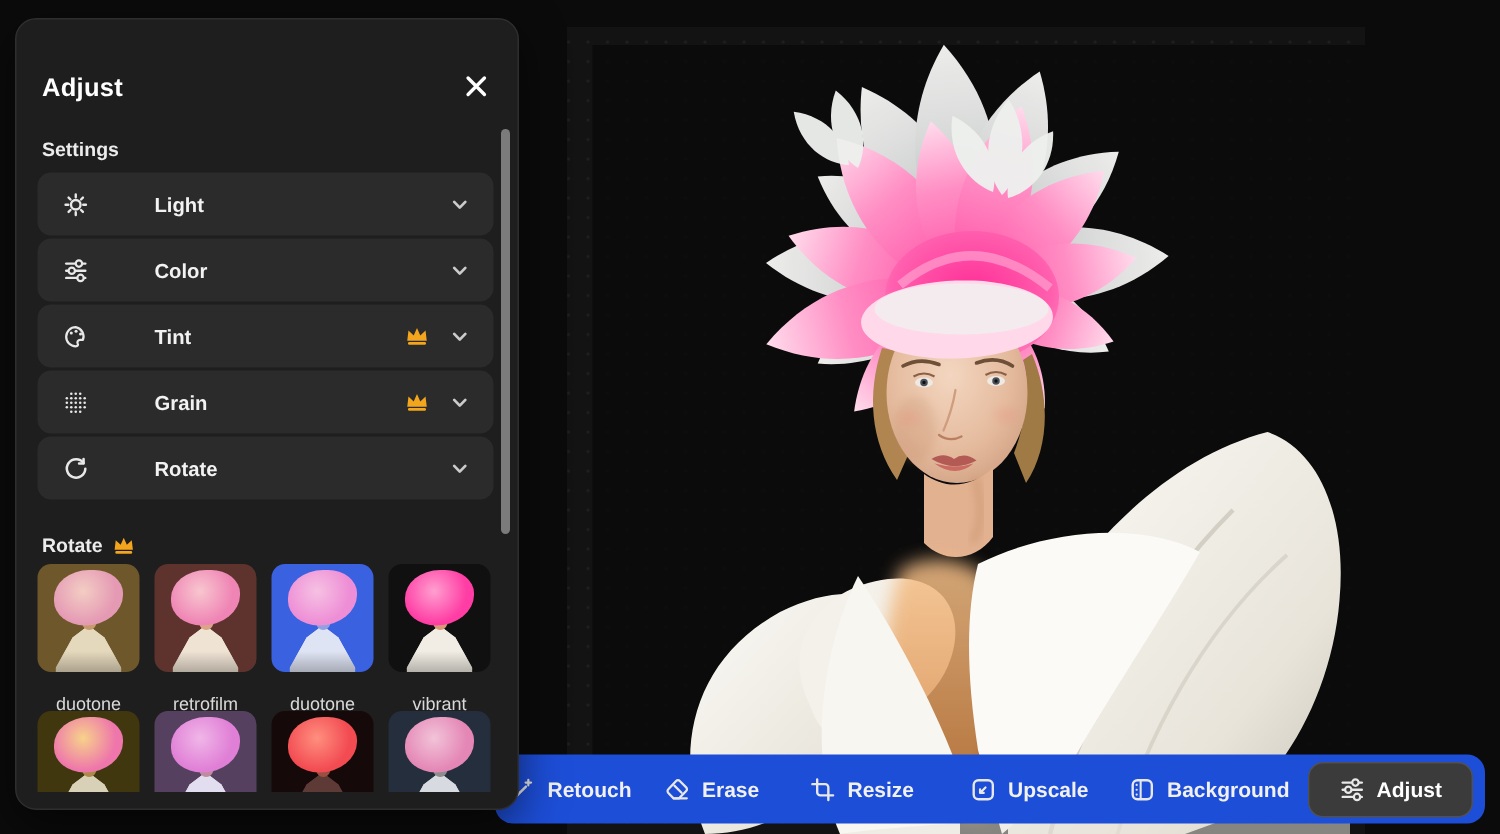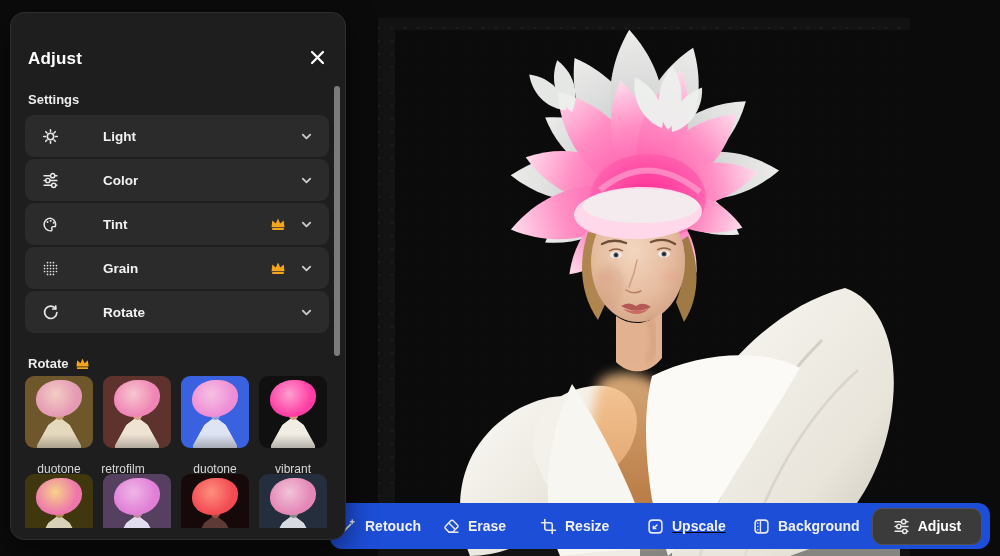--- a/index.html
+++ b/index.html
@@ -215,21 +215,21 @@
     </div>
     <div class="tb-item" style="left: 210px;">
       <span class="icon16">
         <svg viewBox="0 0 16 16" width="17" height="17">
           <path d="M4.5 1.5v8a2 2 0 0 0 2 2h8" stroke="#E8E8E8" fill="none" stroke-linecap="round" stroke-linejoin="round" stroke-width="1.5"></path>
           <path d="M1.5 4.5h8a2 2 0 0 1 2 2v8" stroke="#E8E8E8" fill="none" stroke-linecap="round" stroke-linejoin="round" stroke-width="1.5"></path>
         </svg>
       </span>
       <span class="tlabel">Resize</span>
     </div>
-    <div class="tb-item" style="left: 317px; text-decoration: underline;">
+    <div class="tb-item" style="left: 317px;">
       <span class="icon16">
         <svg viewBox="0 0 16 16" width="17" height="17">
           <rect x="2" y="2" width="12" height="12" rx="3" stroke="#E8E8E8" fill="none" stroke-linecap="round" stroke-linejoin="round" stroke-width="1.5"></rect>
           <path d="M9.4 6.6 6 10M6 7.7V10h2.3" stroke="#E8E8E8" fill="none" stroke-linecap="round" stroke-linejoin="round" stroke-width="1.4"></path>
         </svg>
       </span>
       <span class="tlabel">Upscale</span>
     </div>
     <div class="tb-item" style="left: 423px;">
       <span class="icon16">
@@ -414,21 +414,21 @@
           <div class="t-flower" style="background:radial-gradient(circle at 42% 38%,#f6c1e3 0%,#ee8ed6 62%, #ee8ed6)"></div>
         </div>
         <div class="thumb" style="left: 234px; background: rgb(16, 16, 16);">
           <div class="t-dress" style="background:linear-gradient(180deg,#f1ede4 55%, rgba(0,0,0,.25)), #f1ede4"></div>
           <div class="t-face" style="background:#d79c77"></div>
           <div class="t-flower" style="background:radial-gradient(circle at 42% 38%,#ff9fd0 0%,#ff3da4 62%, #ff3da4)"></div>
         </div>
       </div>
     <div id="presets-labels">
         <div class="t-label" style="left: 0px;">duotone</div>
-        <div class="t-label" style="left: 64px;">retrofilm</div>
+        <div class="t-label" style="left: 78px;">retrofilm</div>
         <div class="t-label" style="left: 156px;">duotone</div>
         <div class="t-label" style="left: 234px;">vibrant</div>
       </div>
     <div class="pgrid" id="presets-grid2">
         <div class="thumb" style="left: 0px; background: rgb(65, 55, 15);">
           <div class="t-dress" style="background:linear-gradient(180deg,#d9d0b8 55%, rgba(0,0,0,.25)), #d9d0b8"></div>
           <div class="t-face" style="background:#ad8a4a"></div>
           <div class="t-flower" style="background:radial-gradient(circle at 42% 38%,#f7d28a 0%,#ee76ab 62%, #ee76ab)"></div>
         </div>
         <div class="thumb" style="left: 78px; background: rgb(85, 65, 95);">

